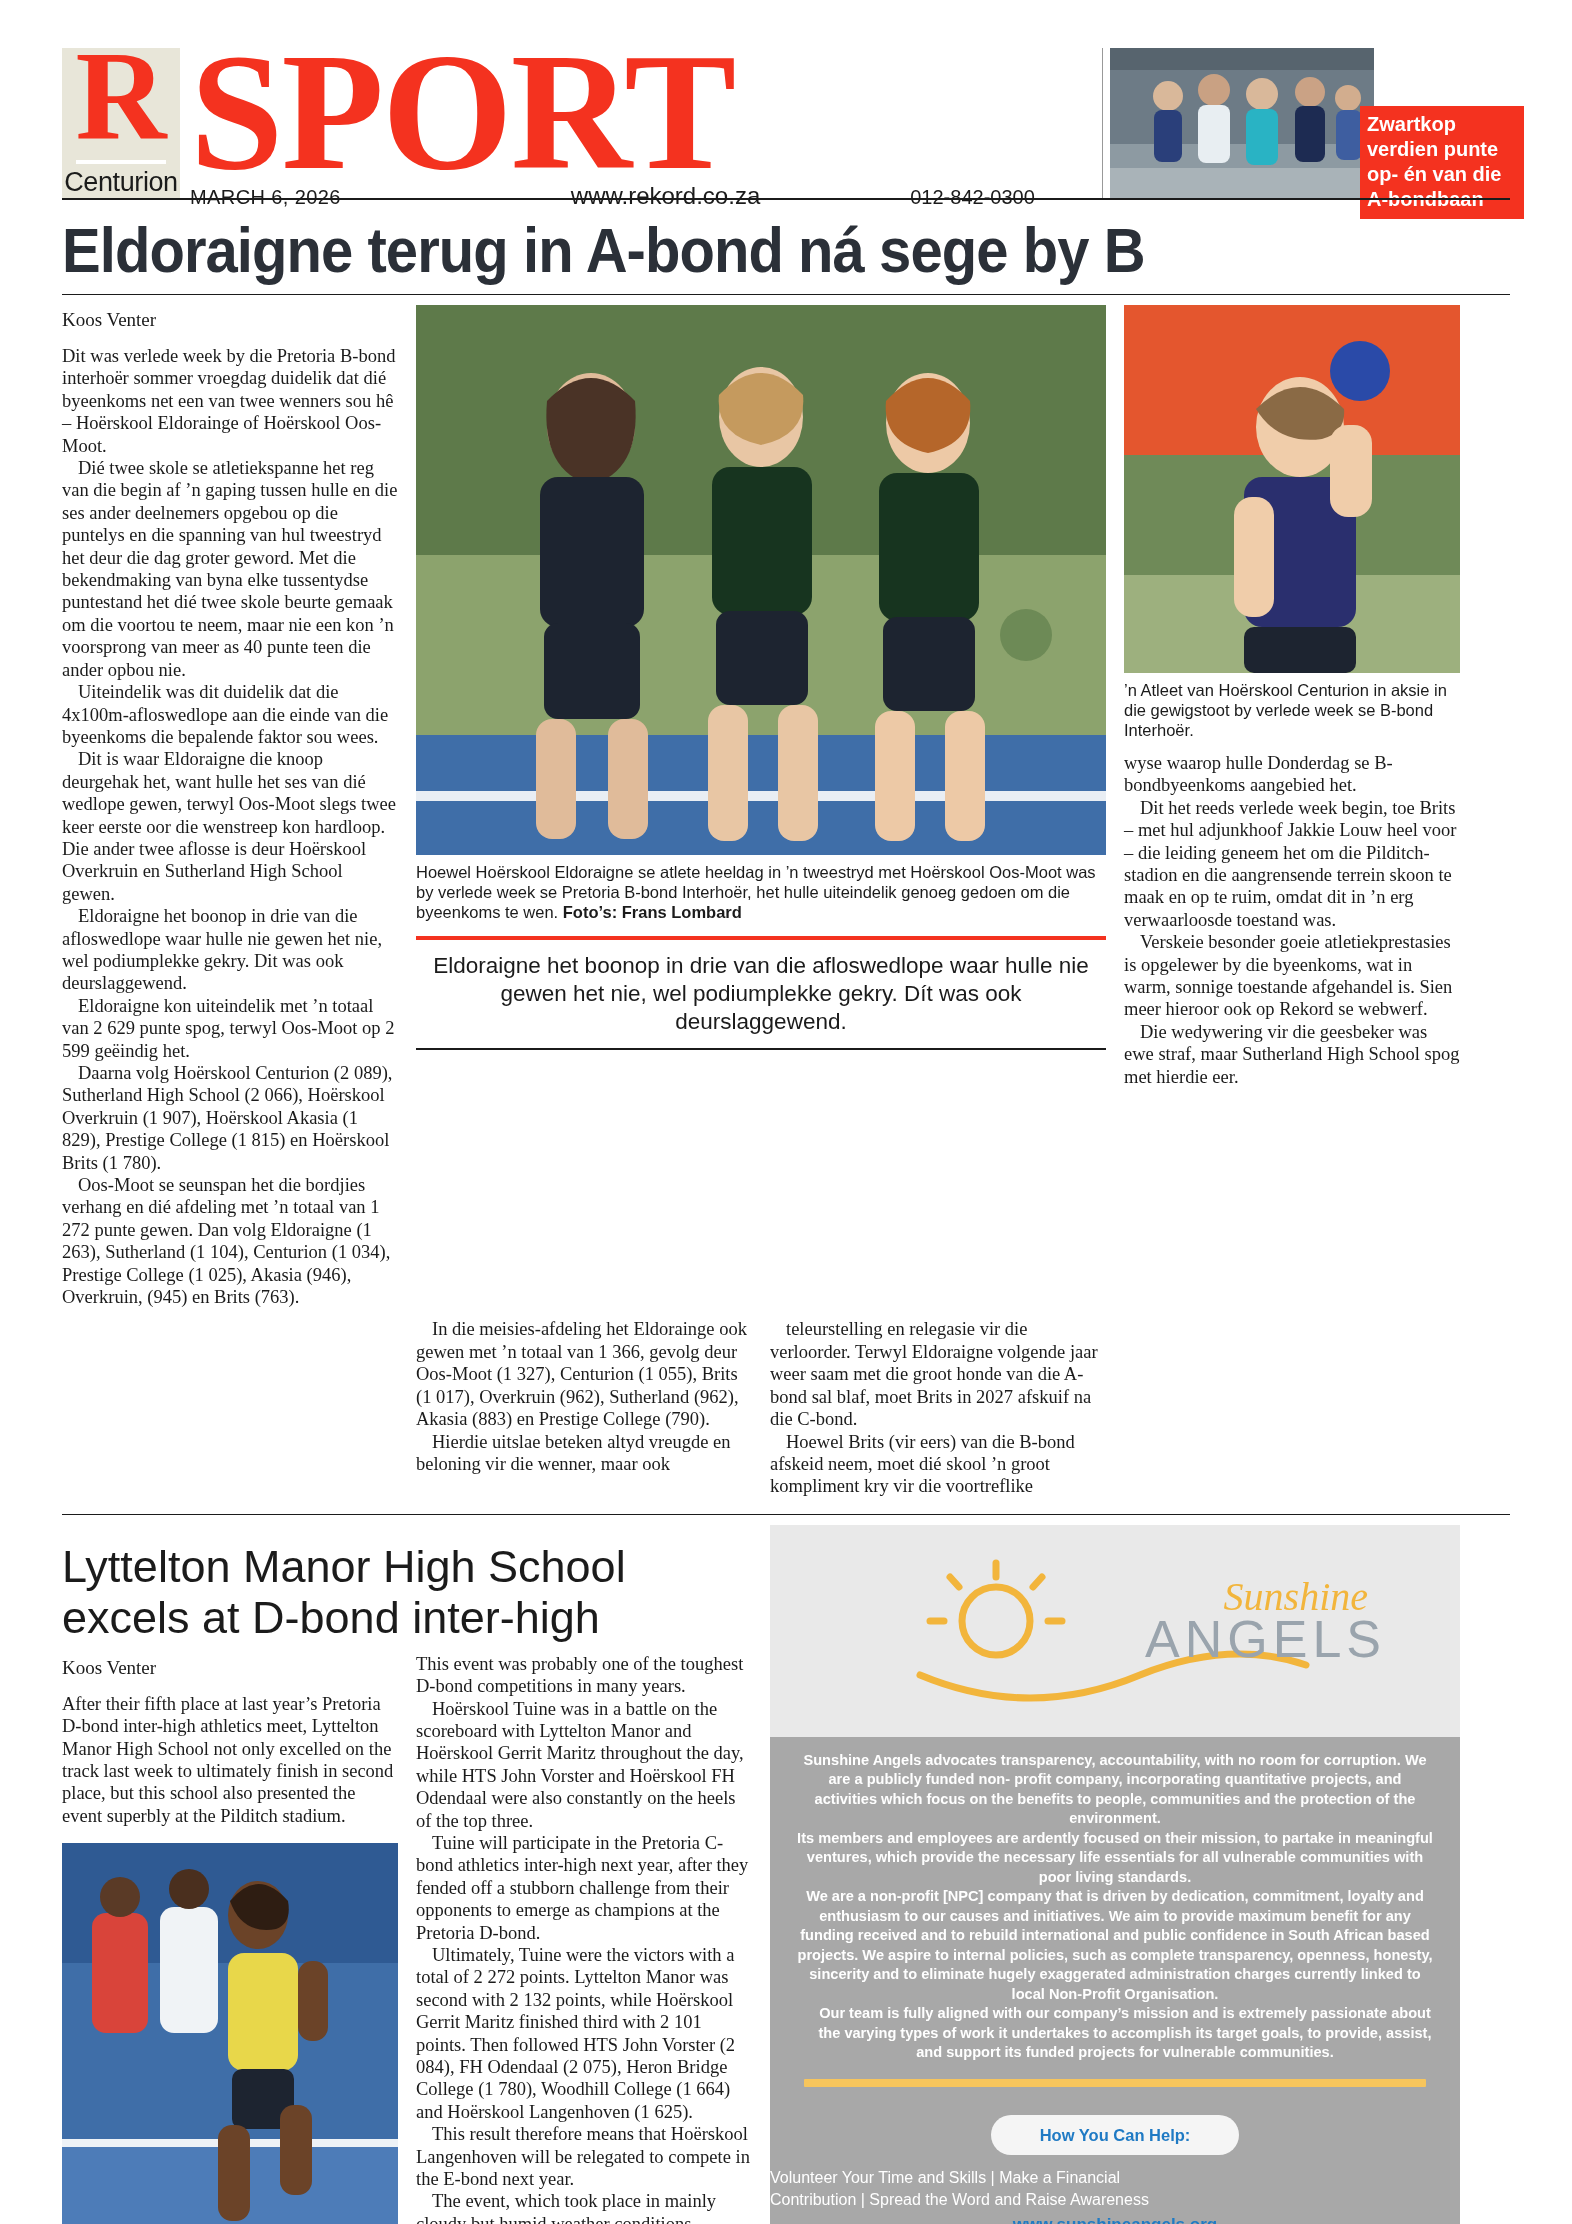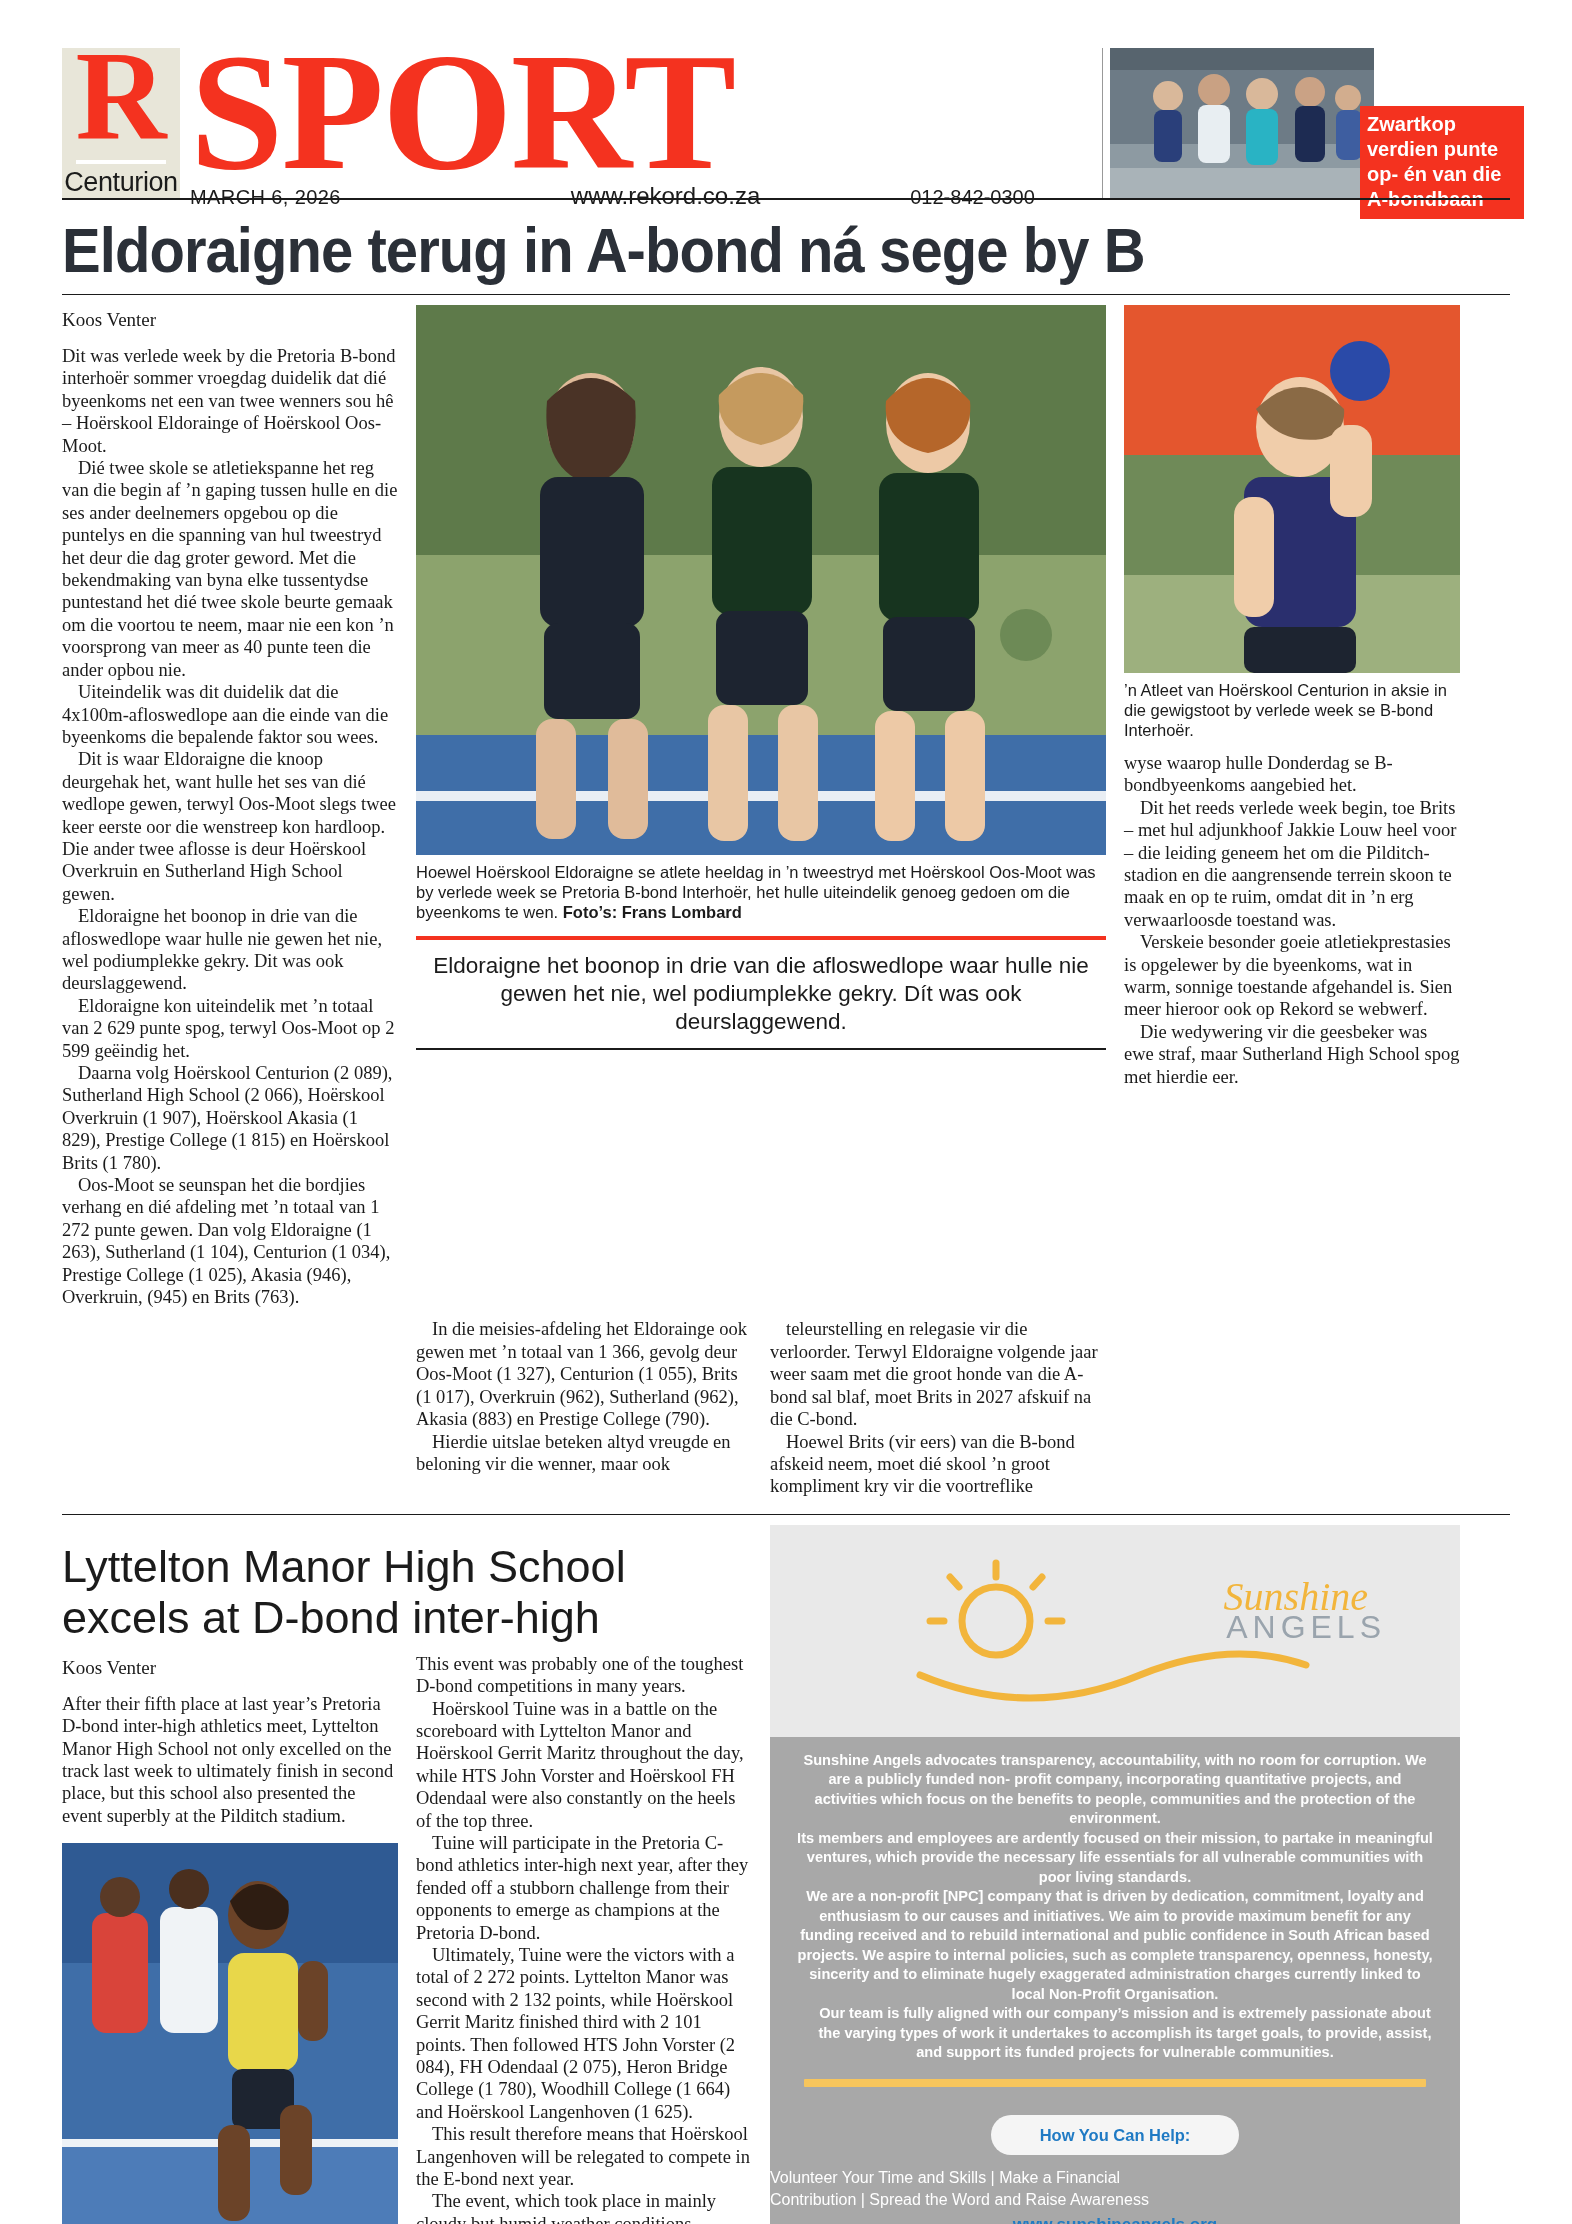--- a/index.html
+++ b/index.html
@@ -53,21 +53,21 @@
   .ad-top{background:#e9e9e9;height:212px;position:relative;}
   .ad-copy{font-family:"Liberation Sans",sans-serif;font-weight:700;font-size:14.6px;line-height:19.5px;color:#ffffff;text-align:center;padding:14px 26px 0 26px;}
   .ad-divider{height:8px;background:#f7c55c;margin:16px 34px 0 34px;border-radius:1px;}
   .ad-pill{background:#f5f5f5;border-radius:22px;width:248px;margin:28px auto 0 auto;text-align:center;
     font-family:"Liberation Sans",sans-serif;font-weight:700;font-size:16.5px;line-height:40px;color:#1f7ac4;}
   .ad-sub{font-family:"Liberation Sans",sans-serif;font-size:16px;line-height:22px;color:#ffffff;text-align:left;margin-top:12px;}
   .ad-url{font-family:"Liberation Sans",sans-serif;font-weight:700;font-size:17px;color:#1f7ac4;text-align:center;margin-top:4px;}
 
   .sun-wrap{position:absolute;left:0;top:0;width:100%;height:212px;}
   .sun-script{position:absolute;right:92px;top:48px;font-family:"Liberation Serif",serif;font-style:italic;font-size:40px;color:#f2b53c;}
-  .sun-angels{position:absolute;right:74px;top:84px;font-family:"Liberation Sans",sans-serif;font-size:32px;letter-spacing:5px;color:#9aa4ad;}
+  .sun-angels{position:absolute;right:74px;top:84px;font-family:"Liberation Sans",sans-serif;font-size:52px;letter-spacing:5px;color:#9aa4ad;}
 </style>
 </head>
 <body>
 
 <div class="page">
 
   <div class="masthead">
     <div class="mast-r"></div>
     <div class="mast-r-letter">R</div>
     <div class="mast-r-rule"></div>

